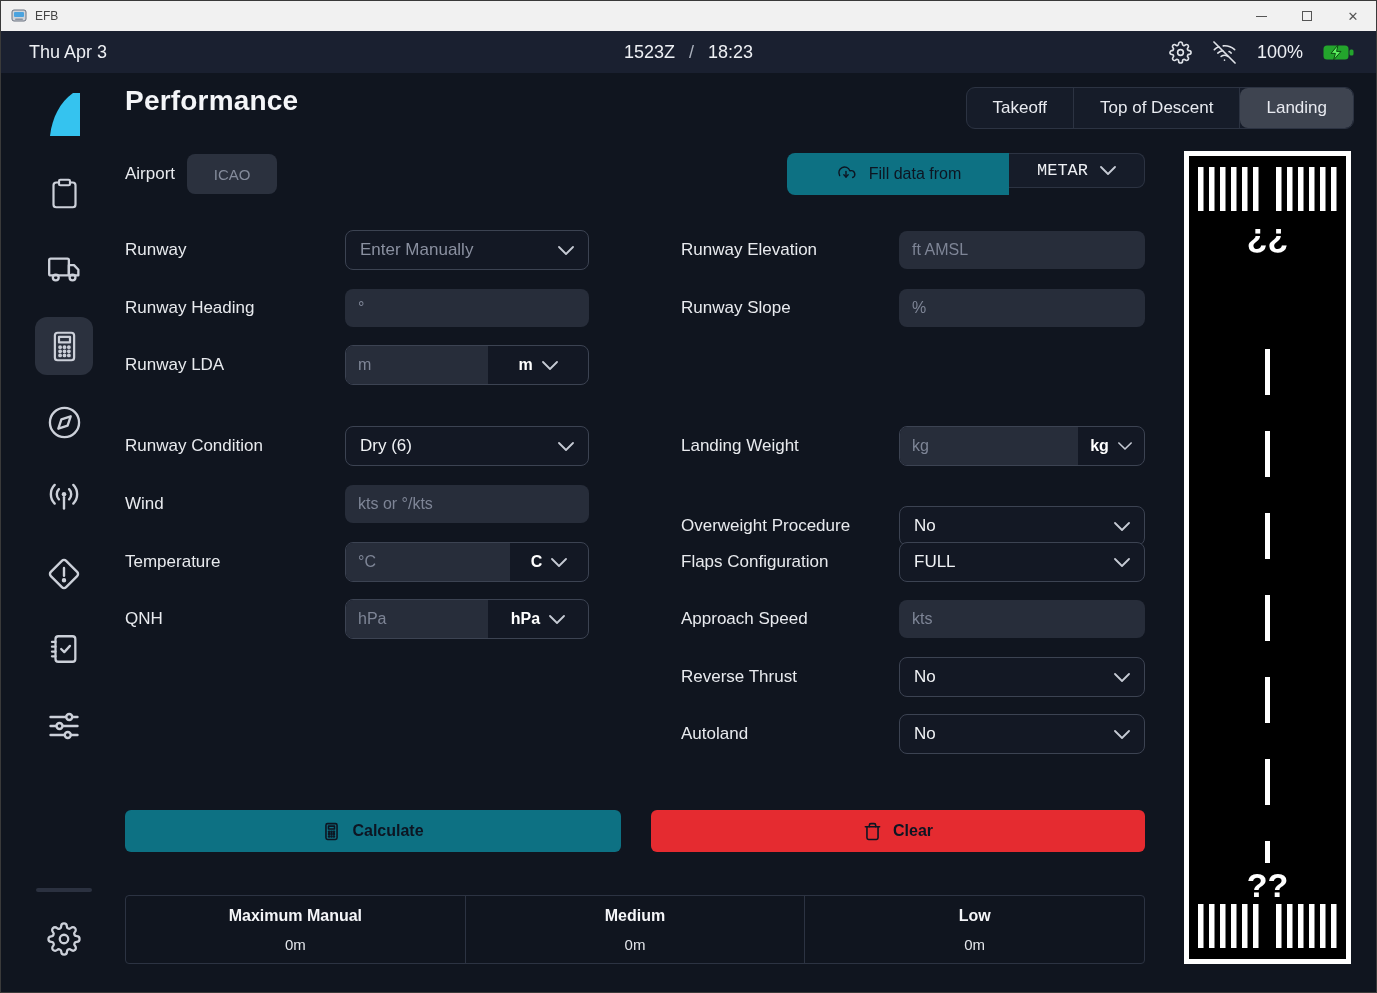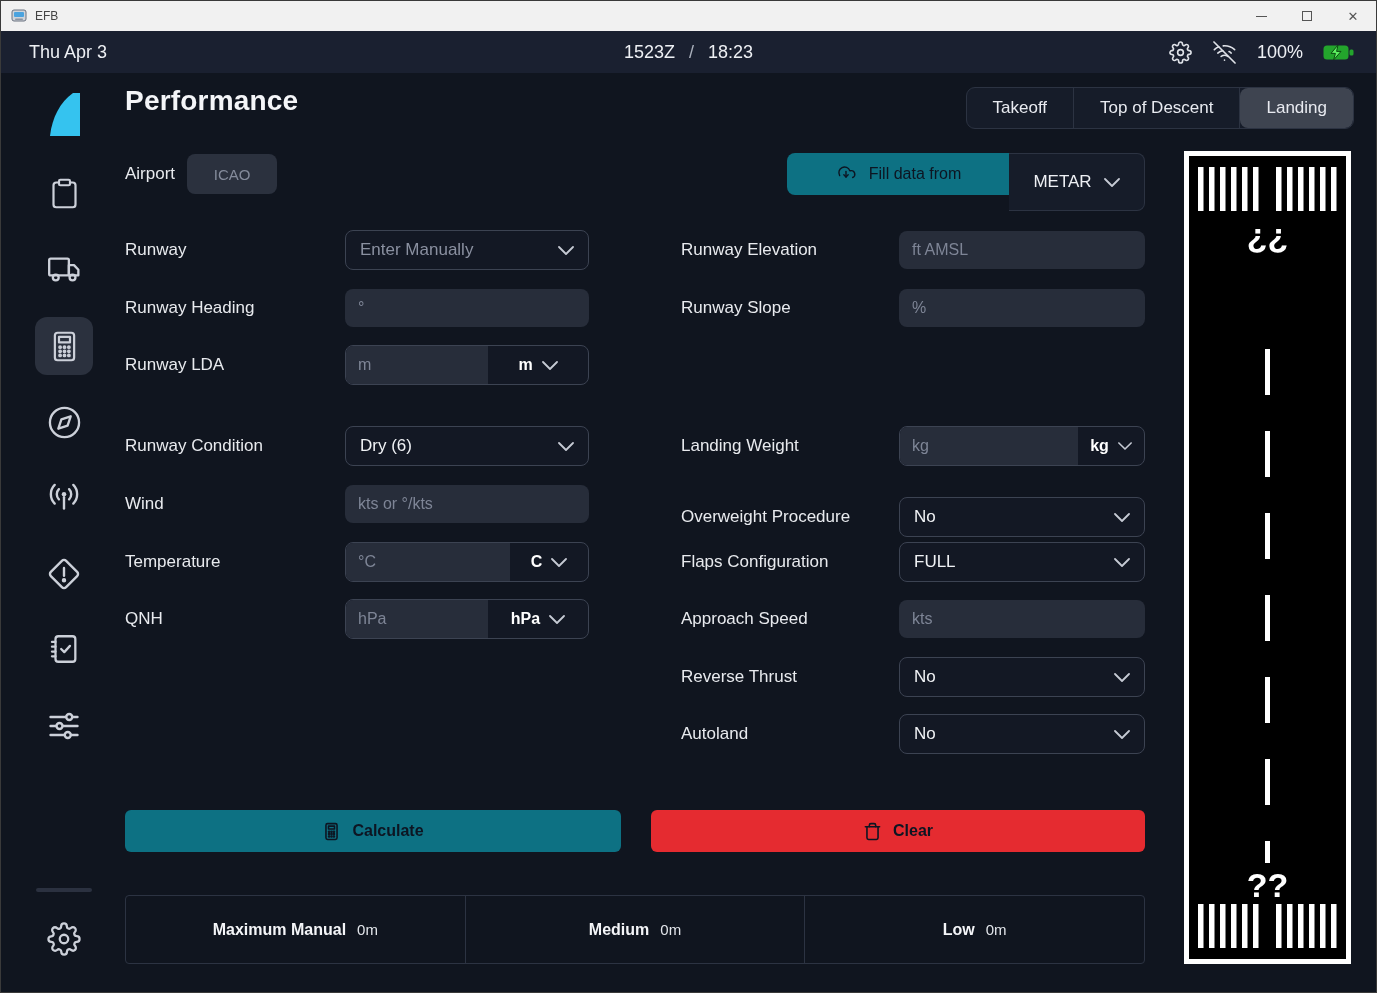--- a/index.html
+++ b/index.html
@@ -42,21 +42,21 @@
   .tab.active { background:#3e4450; border-radius:8px; }
 
   
   .airport-row { position:absolute; left:124px; top:80px; height:42px; display:flex; align-items:center; gap:12px; }
   .airport-label { font-size:17px; color:#e8eaee; }
   .icao-input { width:90px; height:40px; background:#2b313e; border:none; border-radius:8px; color:#eef0f4; font-size:15px; text-align:center; outline:none; font-family:"Liberation Sans",sans-serif; }
   .icao-input::placeholder { color:#848b9b; }
 
   .fill-group { position:absolute; left:786px; top:80px; height:42px; display:flex; }
   .fill-btn { width:222px; height:42px; background:#0d7183; border:none; border-radius:8px 0 0 8px; display:flex; align-items:center; justify-content:center; gap:12px; color:#0d1522; font-size:16px; cursor:pointer; font-family:"Liberation Sans",sans-serif; }
-  .fill-src { width:136px; height:58px; background:#161c29; border:1px solid #2c3342; border-left:none; border-radius:0 8px 8px 0; display:flex; align-items:center; justify-content:center; gap:12px; color:#eef0f4; font-size:17px; cursor:pointer; }
+  .fill-src { width:136px; height:35px; background:#161c29; border:1px solid #2c3342; border-left:none; border-radius:0 8px 8px 0; display:flex; align-items:center; justify-content:center; gap:12px; color:#eef0f4; font-size:17px; cursor:pointer;font-family:Liberation Mono, monospace; }
 
   
   .frow { position:absolute; height:40px; display:flex; align-items:center; justify-content:space-between; }
   .col-l { left:124px; width:464px; }
   .col-r { left:680px; width:464px; }
   .flabel { font-size:17px; color:#e8eaee; }
   .ctl-l { width:244px; }
   .ctl-r { width:246px; }
 
   .tinput { height:38px; background:#272d3a; border-radius:8px; display:flex; align-items:center; padding:0 13px; }
@@ -73,21 +73,21 @@
   .unit-group .ipart input::placeholder { color:#7e8596; }
   .unit-group .upart { display:flex; align-items:center; justify-content:center; gap:9px; color:#fff; font-size:16px; font-weight:700; }
 
   
   .btn { position:absolute; top:737px; height:42px; border:none; border-radius:6px; display:flex; align-items:center; justify-content:center; gap:11px; font-size:16px; font-weight:700; color:#0d1522; cursor:pointer; font-family:"Liberation Sans",sans-serif; }
   .btn-calc { left:124px; width:496px; background:#0d7183; }
   .btn-clear { left:650px; width:494px; background:#e52b30; }
 
   
   .results { position:absolute; left:124px; top:822px; width:1020px; height:69px; border:1px solid #2c3342; border-radius:4px; display:flex; }
-  .rescol { flex:1; display:flex; flex-direction:row; align-items:center; justify-content:center; gap:11px; border-right:1px solid #2c3342; }
+  .rescol { flex:1; display:flex; flex-direction:column; align-items:center; justify-content:center; gap:11px; border-right:1px solid #2c3342; }
   .rescol:last-child { border-right:none; }
   .res-label { font-size:16px; font-weight:700; color:#f4f5f8; }
   .res-value { font-size:15px; color:#e2e5ea; }
 
   
   .runway-panel { position:absolute; left:1183px; top:78px; width:167px; height:813px; }
 </style>
 </head>
 <body>
 
@@ -385,21 +385,21 @@
           </div>
         <div class="upart" style="width:66px">
           <span>kg</span>
           <svg class="chev" width="14" height="8" viewBox="0 0 16 9" fill="none" stroke="currentColor" stroke-width="1.8" stroke-linecap="round" stroke-linejoin="round">
               <polyline points="1 1 8 8 15 1"></polyline>
             </svg>
         </div>
       </div>
     </div>
 
-    <div class="frow col-r" style="top:424px">
+    <div class="frow col-r" style="top:433px">
       <span class="flabel">Overweight Procedure</span>
       <div class="select ctl-r">
         <span>No</span>
         <svg class="chev" width="16" height="9" viewBox="0 0 16 9" fill="none" stroke="currentColor" stroke-width="1.8" stroke-linecap="round" stroke-linejoin="round">
             <polyline points="1 1 8 8 15 1"></polyline>
           </svg>
       </div>
     </div>
 
     <div class="frow col-r" style="top:469px">

